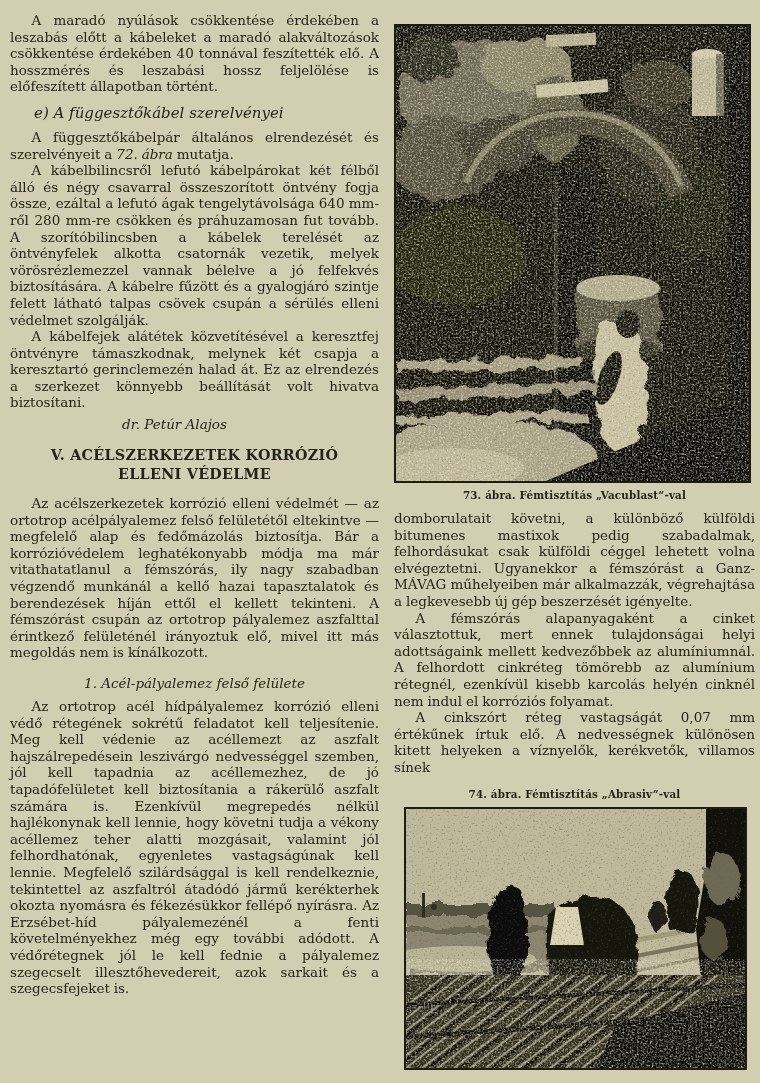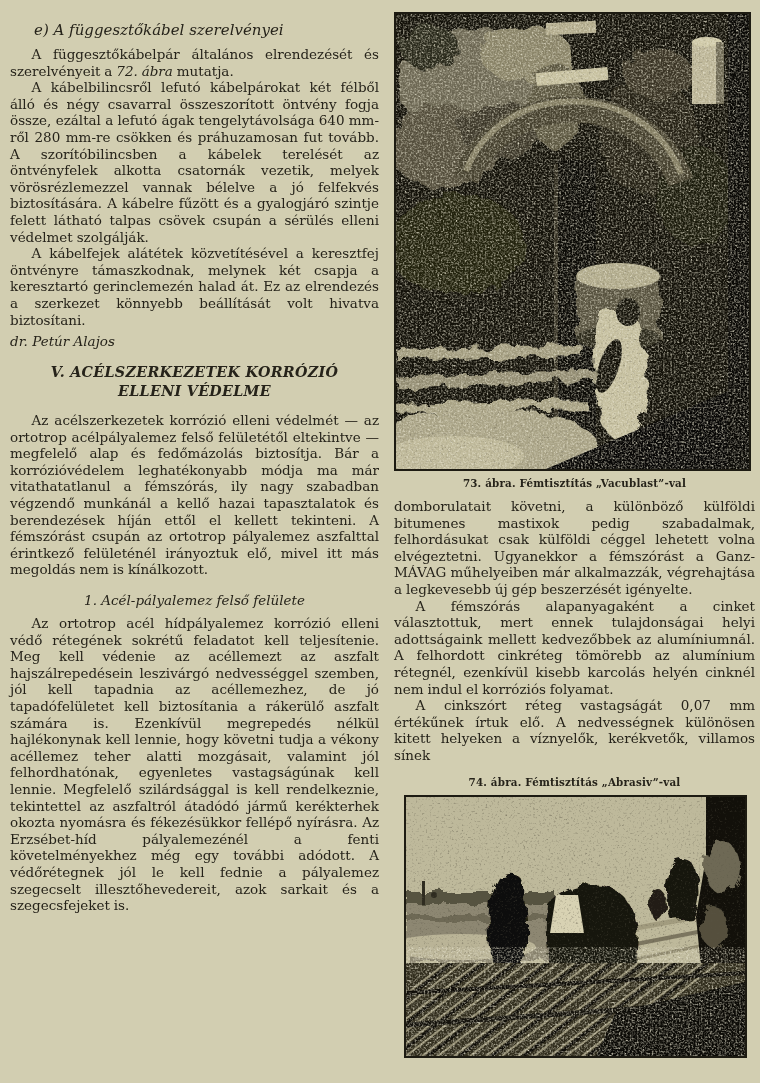--- a/index.html
+++ b/index.html
@@ -5,51 +5,50 @@
   html,body{margin:0;padding:0;}
   body{
     width:760px;height:1083px;
     background:#d2ceb1;
     font-family:"DejaVu Serif", serif;
     color:#26231a;
     position:relative;
     overflow:hidden;
   }
   .col-left{position:absolute;left:10px;top:12px;width:369px;}
-  .col-right{position:absolute;left:394px;top:12px;width:361px;}
+  .col-right{position:absolute;left:394px;top:24px;width:361px;}
   p.body{
     margin:0;
     font-size:13.5px;
     line-height:16.6px;
     text-align:justify;
     text-indent:1.6em;
     word-spacing:-0.4px;
   }
   p.noindent{text-indent:0;}
   .subheading-letter{
     font-style:italic;
     font-size:15px;
     margin:9px 0 7px;
     text-indent:1.6em;
   }
   .signature{
     font-style:italic;
     font-size:13.5px;
-    text-align:left;
+    text-align:center;
     padding-right:40px;
     margin:5px 0 12px;
   }
   .section-heading{
     font-weight:bold;
     font-size:14.3px;
     line-height:19px;
     text-align:center;
     margin:14px 26px 11px;
     letter-spacing:0.3px;
-    font-style:italic;
   }
   .subheading-num{
     font-style:italic;
     font-size:13.5px;
     text-align:center;
     margin:14px 0 7px;
   }
   .photo{
     border:2px solid #1d1b12;
     background:#131109;
@@ -66,20 +65,21 @@
     letter-spacing:0.2px;
     margin:6px 0 9px;
   }
   .caption-74{margin:12px 0 7px;}
   .rtext{margin-top:7px;}
 </style>
 </head>
 <body>
 
 <div class="col-left">
+  <p class="body">A maradó nyúlások csökkentése érdekében a leszabás előtt a kábeleket a maradó alakváltozások csökkentése érdekében 40 tonnával feszítették elő. A hosszmérés és leszabási hossz feljelölése is előfeszített állapotban történt.</p>
   <div class="subheading-letter">e) A függesztőkábel szerelvényei</div>
   <p class="body"><span>A függesztőkábelpár általános elrendezését és szerelvényeit a </span><i>72. ábra</i><span> mutatja.</span></p>
   <p class="body">A kábelbilincsről lefutó kábelpárokat két félből álló és négy csavarral összeszorított öntvény fogja össze, ezáltal a lefutó ágak tengelytávolsága 640 mm-ről 280 mm-re csökken és práhuzamosan fut tovább. A szorítóbilincsben a kábelek terelését az öntvényfelek alkotta csatornák vezetik, melyek vörösrézlemezzel vannak bélelve a jó felfekvés biztosítására. A kábelre fűzött és a gyalogjáró szintje felett látható talpas csövek csupán a sérülés elleni védelmet szolgálják.</p>
   <p class="body">A kábelfejek alátétek közvetítésével a keresztfej öntvényre támaszkodnak, melynek két csapja a keresztartó gerinclemezén halad át. Ez az elrendezés a szerkezet könnyebb beállítását volt hivatva biztosítani.</p>
   <div class="signature">dr. Petúr Alajos</div>
   <div class="section-heading">V. ACÉLSZERKEZETEK KORRÓZIÓ ELLENI VÉDELME</div>
   <p class="body">Az acélszerkezetek korrózió elleni védelmét — az ortotrop acélpályalemez felső felületétől eltekintve — megfelelő alap és fedőmázolás biztosítja. Bár a korrózióvédelem leghatékonyabb módja ma már vitathatatlanul a fémszórás, ily nagy szabadban végzendő munkánál a kellő hazai tapasztalatok és berendezések híján ettől el kellett tekinteni. A fémszórást csupán az ortotrop pályalemez aszfalttal érintkező felületénél irányoztuk elő, mivel itt más megoldás nem is kínálkozott.</p>
   <div class="subheading-num">1. Acél-pályalemez felső felülete</div>
   <p class="body">Az ortotrop acél hídpályalemez korrózió elleni védő rétegének sokrétű feladatot kell teljesítenie. Meg kell védenie az acéllemezt az aszfalt hajszálrepedésein leszivárgó nedvességgel szemben, jól kell tapadnia az acéllemezhez, de jó tapadófelületet kell biztosítania a rákerülő aszfalt számára is. Ezenkívül megrepedés nélkül hajlékonynak kell lennie, hogy követni tudja a vékony acéllemez teher alatti mozgásait, valamint jól felhordhatónak, egyenletes vastagságúnak kell lennie. Megfelelő szilárdsággal is kell rendelkeznie, tekintettel az aszfaltról átadódó jármű kerékterhek okozta nyomásra és fékezésükkor fellépő nyírásra. Az Erzsébet-híd pályalemezénél a fenti követelményekhez még egy további adódott. A védőrétegnek jól le kell fednie a pályalemez szegecselt illesztőhevedereit, azok sarkait és a szegecsfejeket is.</p>
 </div>

